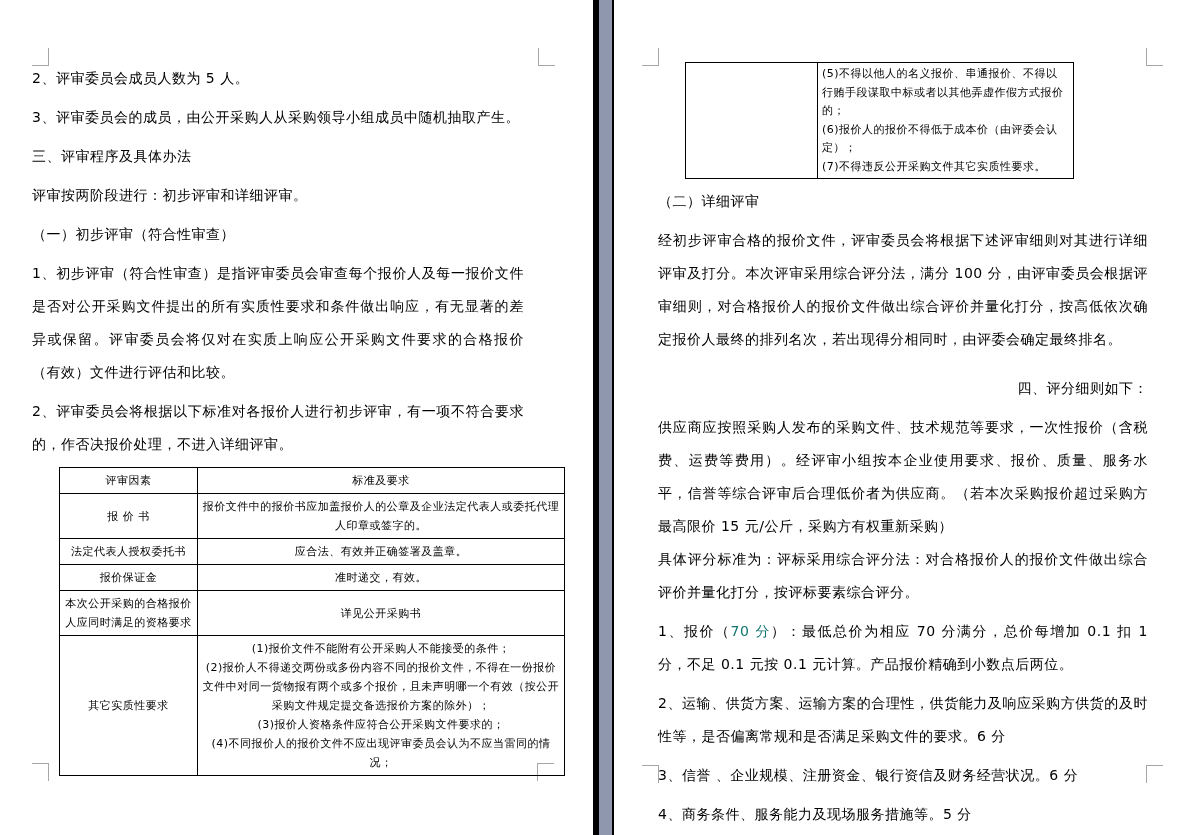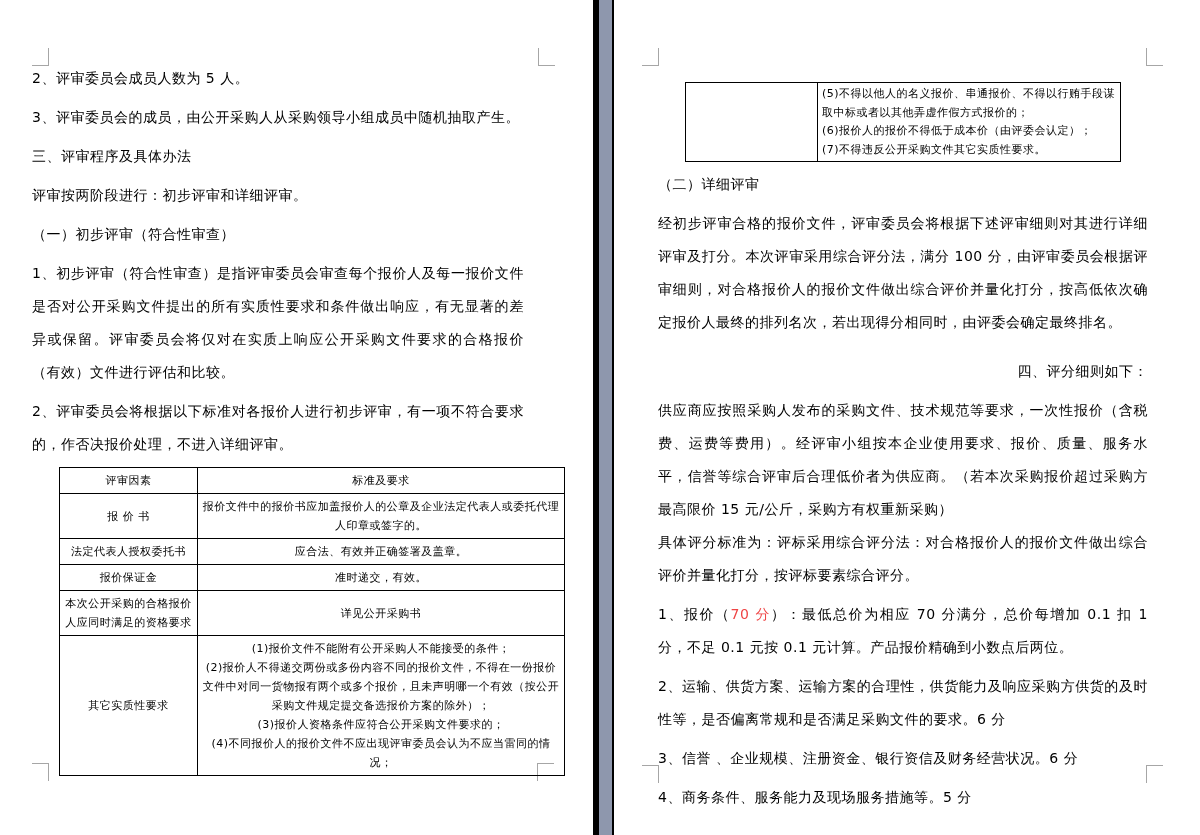--- a/index.html
+++ b/index.html
@@ -23,32 +23,32 @@
   .mark.br{border-left:1px solid #a6a6a6;border-top:1px solid #a6a6a6;}
 
   .page{position:absolute;top:62px;font-size:14px;line-height:33px;}
   .page-left{left:32px;width:492px;}
   .page-right{left:658px;width:490px;}
   .page p,.page h3{margin:0 0 6px 0;font-size:14px;font-weight:normal;
     text-align:justify;letter-spacing:0.5px;}
   .page h3{text-align:left;}
   p.cont{margin-top:-6px;}
   h3.spaced{margin-top:16px;text-align:right;}
-  .red{color:#ef4444;}
+  .red{color:#0f766e;}
 
   table{border-collapse:collapse;table-layout:fixed;}
   .doc-table{width:506px;margin-left:27px;}
   .doc-table th,.doc-table td{
     border:1px solid #000;font-size:11px;font-weight:normal;
     line-height:19px;padding:3px 4px;vertical-align:middle;
     text-align:center;letter-spacing:0.5px;word-break:break-all;
   }
   .doc-table td.list{text-align:center;}
   .doc-table col.c1{width:138px;}
-  .cont-table{width:436px;margin-left:27px;margin-bottom:6px;margin-top:20px;}
+  .cont-table{width:389px;margin-left:27px;margin-bottom:6px;}
   .cont-table td{
     border:1px solid #000;font-size:11px;line-height:18.5px;
     padding:2px 4px;vertical-align:middle;text-align:left;
     letter-spacing:0.5px;word-break:break-all;
   }
   .cont-table col.c1{width:132px;}
 </style>
 </head>
 <body>
 

